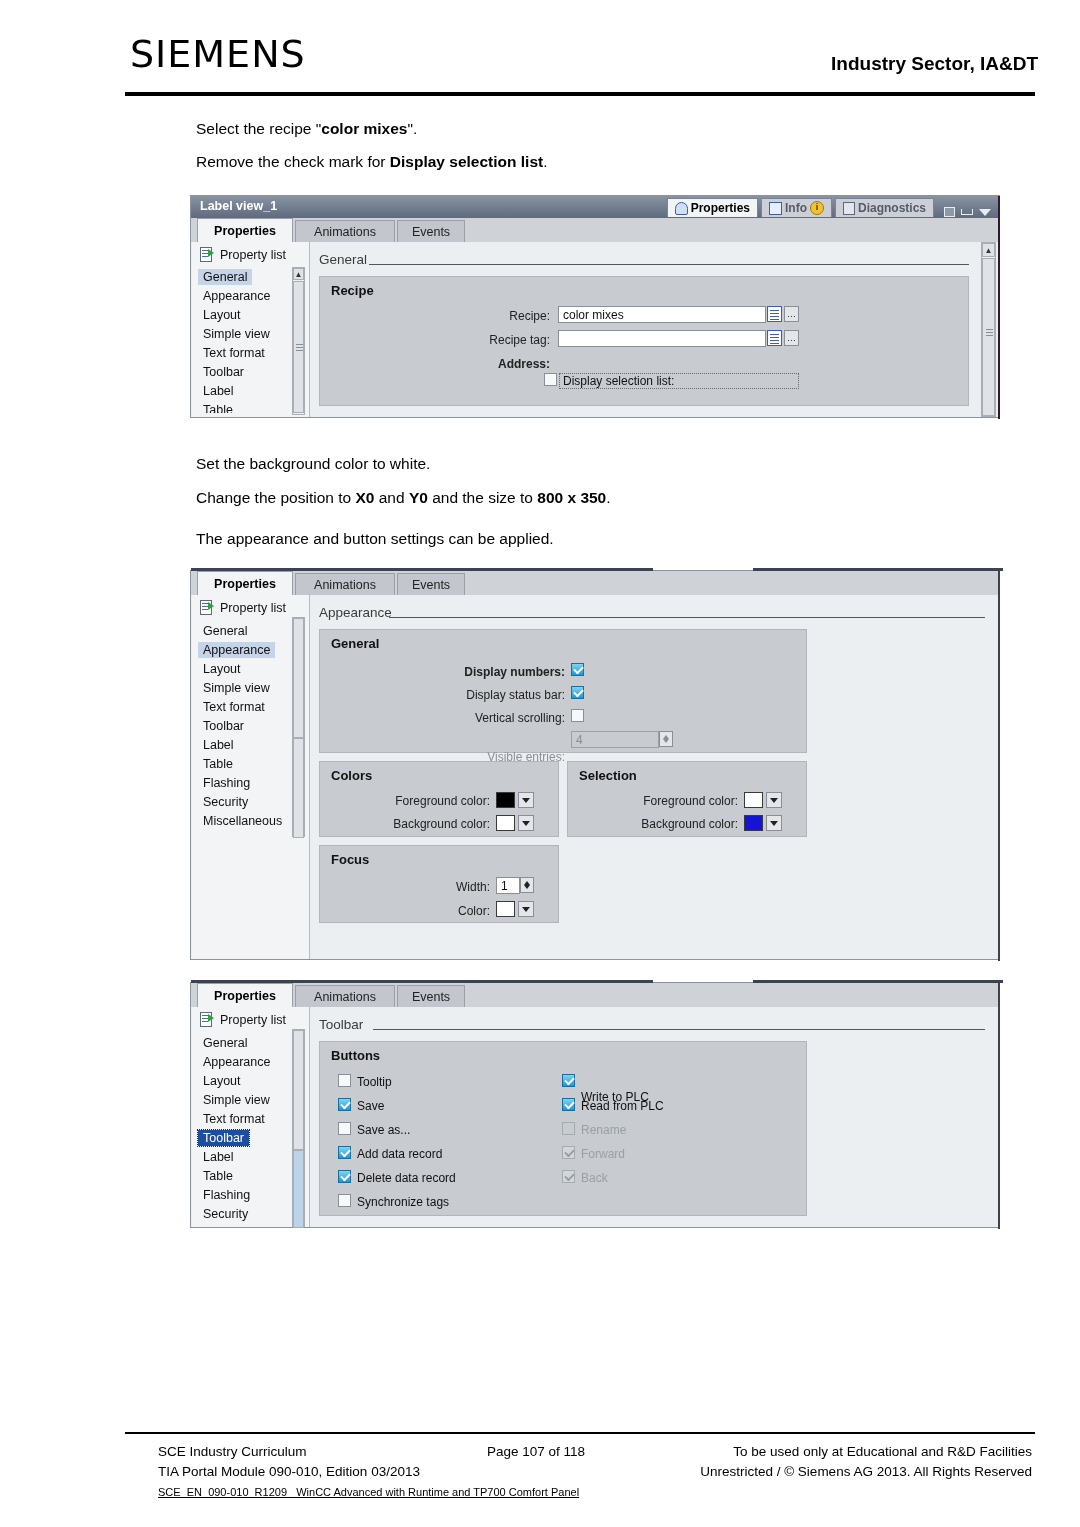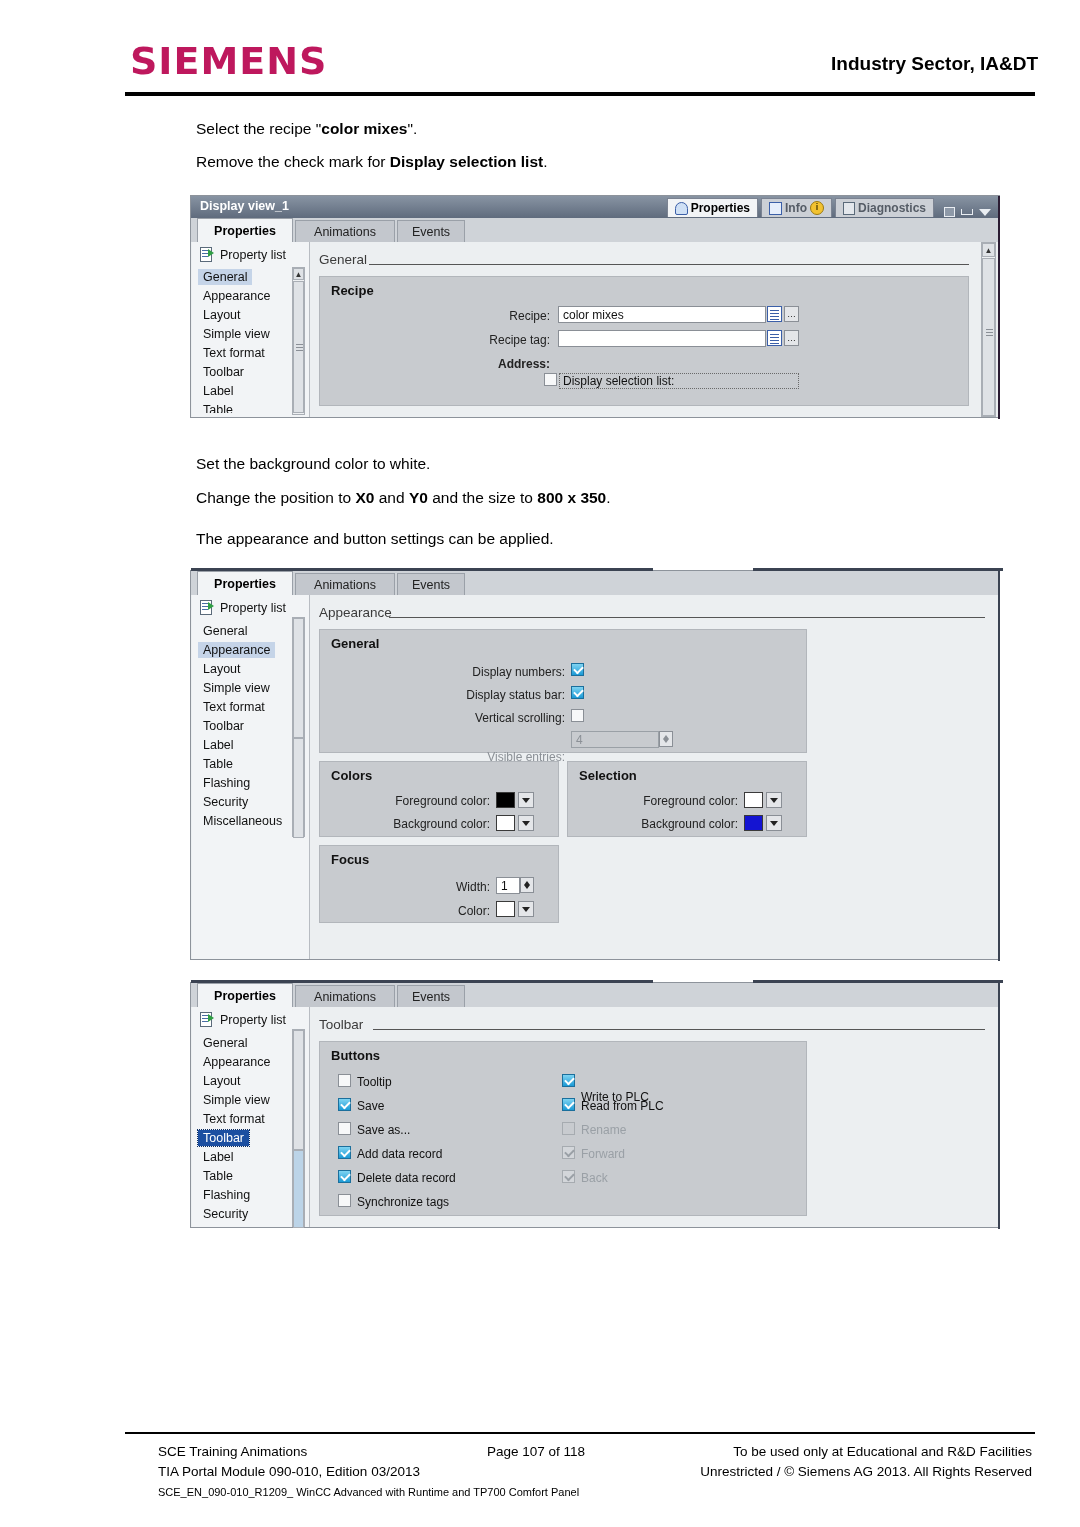--- a/index.html
+++ b/index.html
@@ -5,24 +5,24 @@
   html,body{margin:0;padding:0;}
   body{
     width:1080px;height:1527px;background:#ffffff;
     font-family:"Liberation Sans", sans-serif;
     -webkit-font-smoothing:none;
     position:relative;overflow:hidden;
   }
   
   #header{position:absolute;left:0;top:0;width:1080px;height:100px;}
   #siemens-logo{
-    position:absolute;left:130px;top:42px;
+    position:absolute;left:130px;top:35px;
     font-family:"DejaVu Sans", sans-serif;
-    font-weight:bold;font-size:38px;letter-spacing:1px;
-    color:#be185d;line-height:1;
+    font-weight:normal;font-size:38px;letter-spacing:1px;
+    color:#000000;line-height:1;
   }
   #header-title{
     position:absolute;right:42px;top:53px;
     font-size:19px;font-weight:bold;color:#000;
   }
   #header-rule{position:absolute;left:125px;top:92px;width:910px;height:4px;background:#000;}
   
   .para{position:absolute;font-size:15.5px;color:#000;white-space:nowrap;}
   .para b{font-weight:bold;}
   
@@ -114,42 +114,42 @@
   .spin::before{top:3px;border-bottom:4px solid #222;}
   .spin::after{bottom:3px;border-top:4px solid #222;}
   .spin.dim::before{border-bottom-color:#8b9096;}
   .spin.dim::after{border-top-color:#8b9096;}
   .dashedbox{position:absolute;border:1px dotted #6a6a6a;box-sizing:border-box;}
   .topbar-dark{position:absolute;height:3px;background:#3b4352;}
   .edge-r{position:absolute;width:2px;background:#3b4352;}
   
   #footer-rule{position:absolute;left:125px;top:1432px;width:910px;height:2px;background:#000;}
   .ft{position:absolute;font-size:13.5px;color:#000;white-space:nowrap;}
-  .ft.small{font-size:11px;}
+  .ft.small{font-size:11px;text-decoration:underline;}
 </style>
 </head>
 <body>
 
 <div id="header">
   <div id="siemens-logo">SIEMENS</div>
   <div id="header-title">Industry Sector, IA&amp;DT</div>
   <div id="header-rule"></div>
 </div>
 
 <div class="para" style="left:196px;top:120px;">
   <span>Select the recipe "</span><b>color mixes</b><span>".</span>
 </div>
 <div class="para" style="left:196px;top:153px;">
   <span>Remove the check mark for </span><b>Display selection list</b><span>.</span>
 </div>
 
 <div class="tia" id="panel1" style="left:190px;top:195px;width:810px;height:223px;border:1px solid #8d939b;">
 
   <div class="tia-titlebar">
-    <div class="tname">Display view_1</div>
+    <div class="tname">Label view_1</div>
     <div class="hdr-tabs">
       <div class="hdr-tab active">
         <span style="display:inline-block;width:11px;height:11px;border:1px solid #3b5fa8;background:#cfe0f5;border-radius:50% 50% 2px 2px;"></span>
         <span>Properties</span>
       </div>
       <div class="hdr-tab dim">
         <span style="display:inline-block;width:11px;height:11px;border:1px solid #3b5fa8;background:#e6eefb;"></span>
         <span>Info</span>
         <span style="display:inline-block;width:12px;height:12px;border-radius:50%;background:#f2c230;border:1px solid #9c7a10;color:#4a3a00;font-size:9px;line-height:11px;text-align:center;font-weight:bold;">i</span>
       </div>
@@ -310,21 +310,21 @@
     </div>
   </div>
 
   <div class="content" style="left:120px;top:24px;width:688px;height:364px;">
     <div class="sectitle" style="left:8px;top:10px;">Appearance</div>
     <div class="secrule" style="left:78px;top:22px;width:596px;"></div>
 
     <div class="group" style="left:8px;top:34px;width:488px;height:124px;">
       <div class="grouptitle">General</div>
 
-      <div class="flbl" style="left:60px;top:35px;width:185px;">Display numbers:</div>
+      <div class="flbl" style="left:60px;top:35px;width:185px;font-weight:bold;">Display numbers:</div>
       <div class="cb on" style="left:251px;top:33px;"></div>
 
       <div class="flbl" style="left:60px;top:58px;width:185px;">Display status bar:</div>
       <div class="cb on" style="left:251px;top:56px;"></div>
 
       <div class="flbl" style="left:60px;top:81px;width:185px;">Vertical scrolling:</div>
       <div class="cb" style="left:251px;top:79px;"></div>
 
       <div class="flbl dim" style="left:60px;top:104px;width:185px;margin-top:16px;">Visible entries:</div>
       <div class="tinput dis" style="left:251px;top:101px;width:88px;height:17px;">
@@ -452,18 +452,18 @@
       <div class="cblabel dim" style="left:261px;top:105px;">Forward</div>
 
       <div class="cb dis on" style="left:242px;top:128px;"></div>
       <div class="cblabel dim" style="left:261px;top:129px;">Back</div>
     </div>
   </div>
   <div class="edge-r" style="right:-1px;top:0;height:246px;background:#3b4352;"></div>
 </div>
 
 <div id="footer-rule"></div>
-<div class="ft" style="left:158px;top:1444px;">SCE Training Animations</div>
+<div class="ft" style="left:158px;top:1444px;">SCE Industry Curriculum</div>
 <div class="ft" style="left:158px;top:1464px;">TIA Portal Module 090-010, Edition 03/2013</div>
 <div class="ft small" style="left:158px;top:1486px;">SCE_EN_090-010_R1209_ WinCC Advanced with Runtime and TP700 Comfort Panel</div>
 <div class="ft" style="left:487px;top:1444px;">Page 107 of 118</div>
 <div class="ft" style="right:48px;top:1444px;">To be used only at Educational and R&amp;D Facilities</div>
 <div class="ft" style="right:48px;top:1464px;">Unrestricted / © Siemens AG 2013. All Rights Reserved</div>
 
 </body></html>

